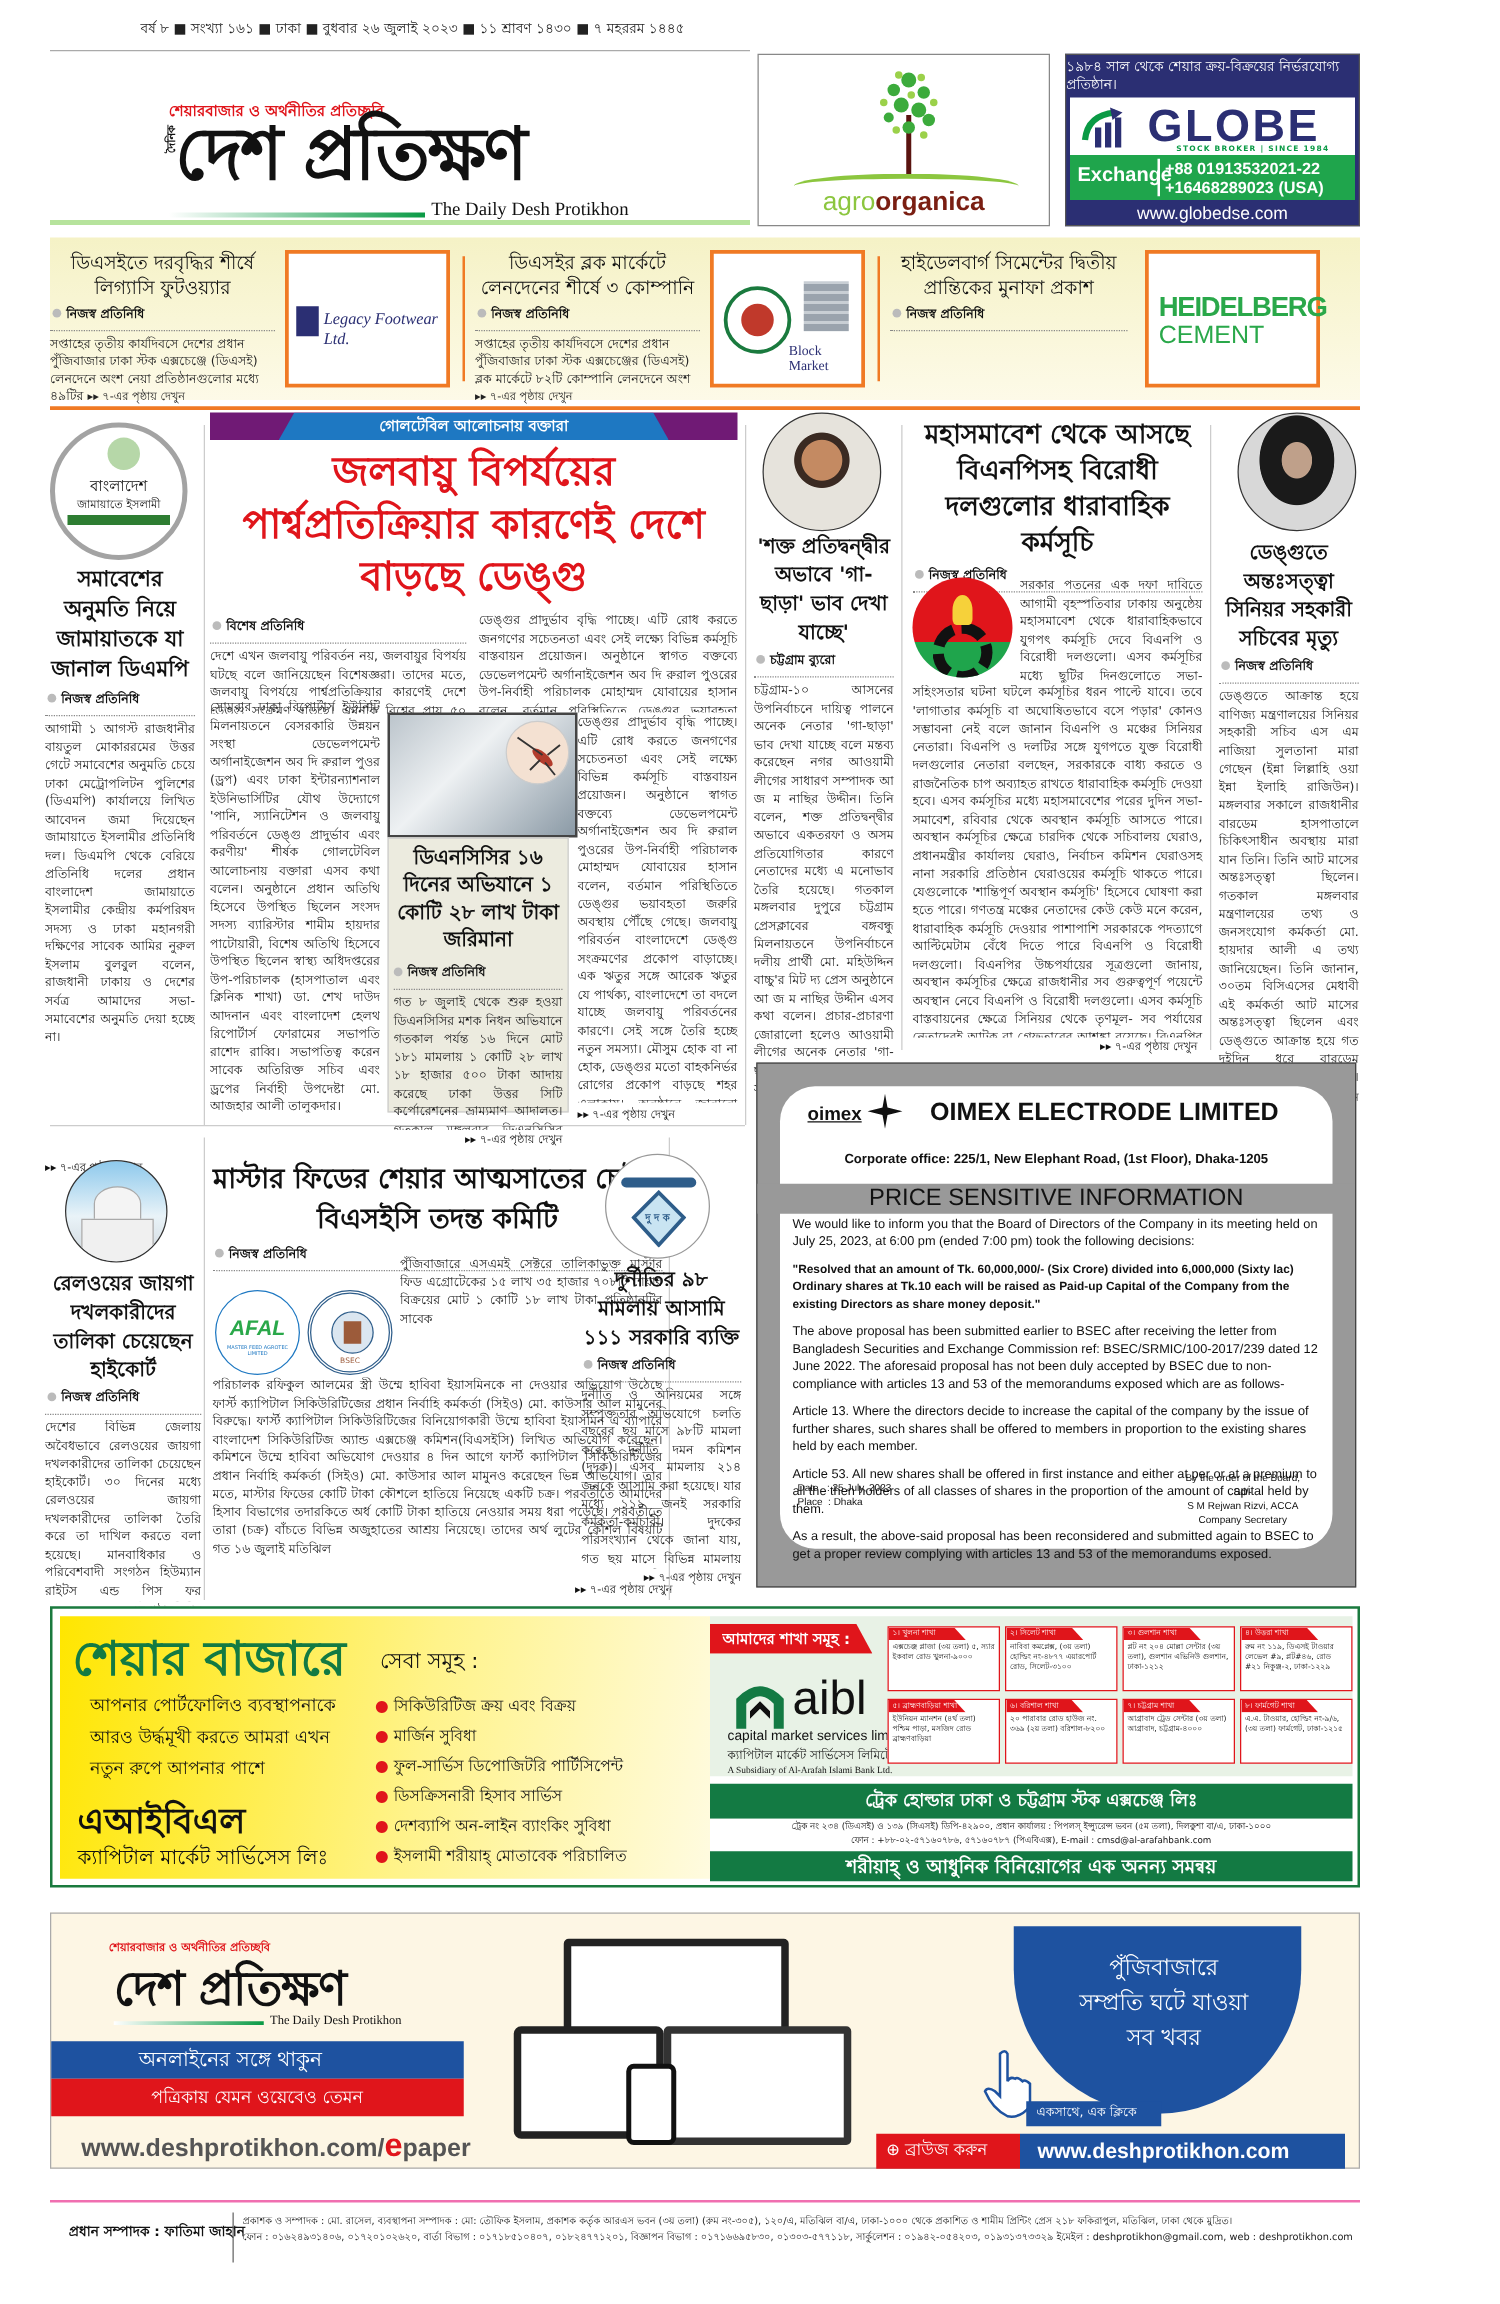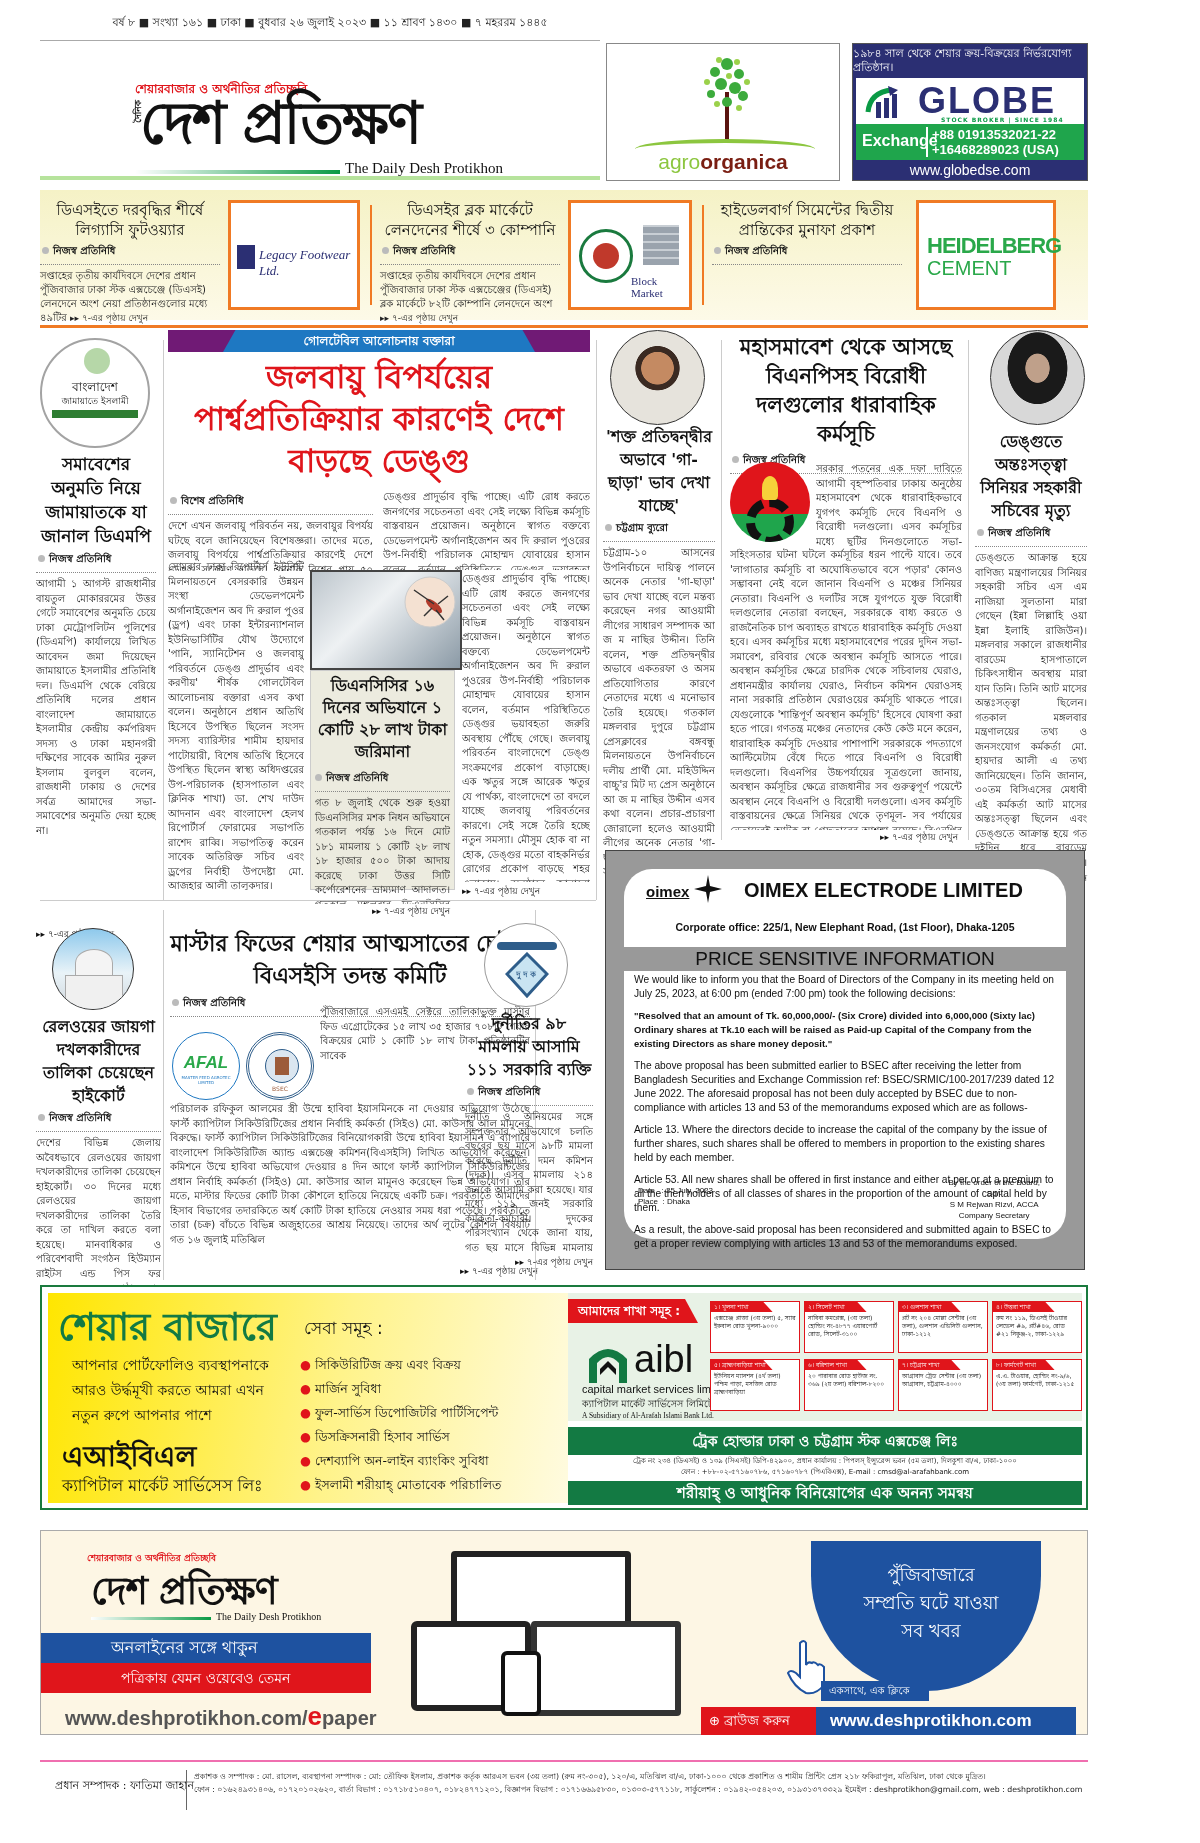--- a/index.html
+++ b/index.html
@@ -157,21 +157,21 @@
     <div class="byline"><span class="dot"></span><span>নিজস্ব প্রতিনিধি</span></div>
     <div class="dotrule"></div>
   </div>
   <div class="s-logo" style="left:876px;width:140px">
     <div style="position:absolute;left:8px;top:30px;font-family:'Liberation Sans',sans-serif;font-weight:bold;color:#2aa84a;font-size:22px;letter-spacing:-1px">HEIDELBERG</div>
     <div style="position:absolute;left:8px;top:54px;font-family:'Liberation Sans',sans-serif;color:#2aa84a;font-size:20px">CEMENT</div>
   </div>
 </div>
 <div id="orange-rule" class="abs"></div>
 
-<div class="abs circle-img" style="left:40px;top:338px;width:110px;height:110px;background:#fff;border:2px solid #a3a3a3">
+<div class="abs circle-img" style="left:40px;top:338px;width:110px;height:110px;background:#fff;border:4px solid #a3a3a3">
   <div style="position:absolute;top:8px;left:42px;width:26px;height:26px;border-radius:50%;background:#b6d7a8"></div>
   <div style="position:absolute;top:38px;width:100%;text-align:center;font-size:12px">বাংলাদেশ</div>
   <div style="position:absolute;top:54px;width:100%;text-align:center;font-size:9px">জামায়াতে ইসলামী</div>
   <div style="position:absolute;top:70px;left:10px;right:10px;height:8px;background:#2e7d32"></div>
 </div>
 <div class="abs" style="left:36px;top:452px;width:120px">
   <div class="col-head" style="font-size:17px;line-height:24px">সমাবেশের অনুমতি নিয়ে জামায়াতকে যা জানাল ডিএমপি</div>
   <div class="byline"><span class="dot"></span><span>নিজস্ব প্রতিনিধি</span></div>
   <div class="dotrule"></div>
   <div class="body-txt" style="height:350px;overflow:hidden">আগামী ১ আগস্ট রাজধানীর বায়তুল মোকাররমের উত্তর গেটে সমাবেশের অনুমতি চেয়ে ঢাকা মেট্রোপলিটন পুলিশের (ডিএমপি) কার্যালয়ে লিখিত আবেদন জমা দিয়েছেন জামায়াতে ইসলামীর প্রতিনিধি দল। ডিএমপি থেকে বেরিয়ে প্রতিনিধি দলের প্রধান বাংলাদেশ জামায়াতে ইসলামীর কেন্দ্রীয় কর্মপরিষদ সদস্য ও ঢাকা মহানগরী দক্ষিণের সাবেক আমির নুরুল ইসলাম বুলবুল বলেন, রাজধানী ঢাকায় ও দেশের সর্বত্র আমাদের সভা-সমাবেশের অনুমতি দেয়া হচ্ছে না।</div>
@@ -418,18 +418,18 @@
       <path d="M14 4 Q18 0 20 4 V26 Q22 22 26 24 Q28 22 32 26 Q34 24 38 28 V46 Q30 56 20 54 Q8 48 2 34 Q4 30 10 34 L14 38Z" fill="#fff" stroke="#1e52a0" stroke-width="2"></path>
     </svg>
   <div style="position:absolute;left:780px;top:150px;width:108px;height:20px;background:#1e52a0;color:#fff;font-size:10px;line-height:20px;padding-left:8px">একসাথে, এক ক্লিকে</div>
   <div style="position:absolute;left:660px;top:176px;width:115px;height:28px;background:#e0151b;color:#fff;font-size:13px;line-height:28px;padding-left:8px">
     <span>⊕</span> <span>ব্রাউজ করুন</span>
   </div>
   <div style="position:absolute;left:775px;top:176px;width:260px;height:28px;background:#1e52a0;color:#fff;font-family:'Liberation Sans',sans-serif;font-weight:bold;font-size:17px;line-height:28px;padding-left:14px">www.deshprotikhon.com</div>
 </div>
 
 <div id="footer-rule" class="abs"></div>
-<div class="abs" style="left:55px;top:1777px;font-size:11px;font-weight:normal">প্রধান সম্পাদক : ফাতিমা জাহান</div>
+<div class="abs" style="left:55px;top:1777px;font-size:11px;font-weight:bold">প্রধান সম্পাদক : ফাতিমা জাহান</div>
 <div class="abs" style="left:186px;top:1770px;width:1px;height:40px;background:#666"></div>
 <div class="abs" style="left:194px;top:1770px;width:900px;font-size:7.8px;line-height:13px;color:#222">
   <div>প্রকাশক ও সম্পাদক : মো. রাসেল, ব্যবস্থাপনা সম্পাদক : মো: তৌফিক ইসলাম, প্রকাশক কর্তৃক আরএস ভবন (৩য় তলা) (রুম নং-৩০৫), ১২০/এ, মতিঝিল বা/এ, ঢাকা-১০০০ থেকে প্রকাশিত ও শামীম প্রিন্টিং প্রেস ২১৮ ফকিরাপুল, মতিঝিল, ঢাকা থেকে মুদ্রিত।</div>
   <div>ফোন : ০১৬২৪৯৩১৪০৬, ০১৭২০১০২৬২০, বার্তা বিভাগ : ০১৭১৮৫১০৪০৭, ০১৮২৪৭৭১২০১, বিজ্ঞাপন বিভাগ : ০১৭১৬৬৯৫৮৩০, ০১৩০৩-৫৭৭১১৮, সার্কুলেশন : ০১৯৪২-০৫৪২০৩, ০১৯৩১৩৭৩৩২৯ ইমেইল : deshprotikhon@gmail.com, web : deshprotikhon.com</div>
 </div>
 
 </body></html>

